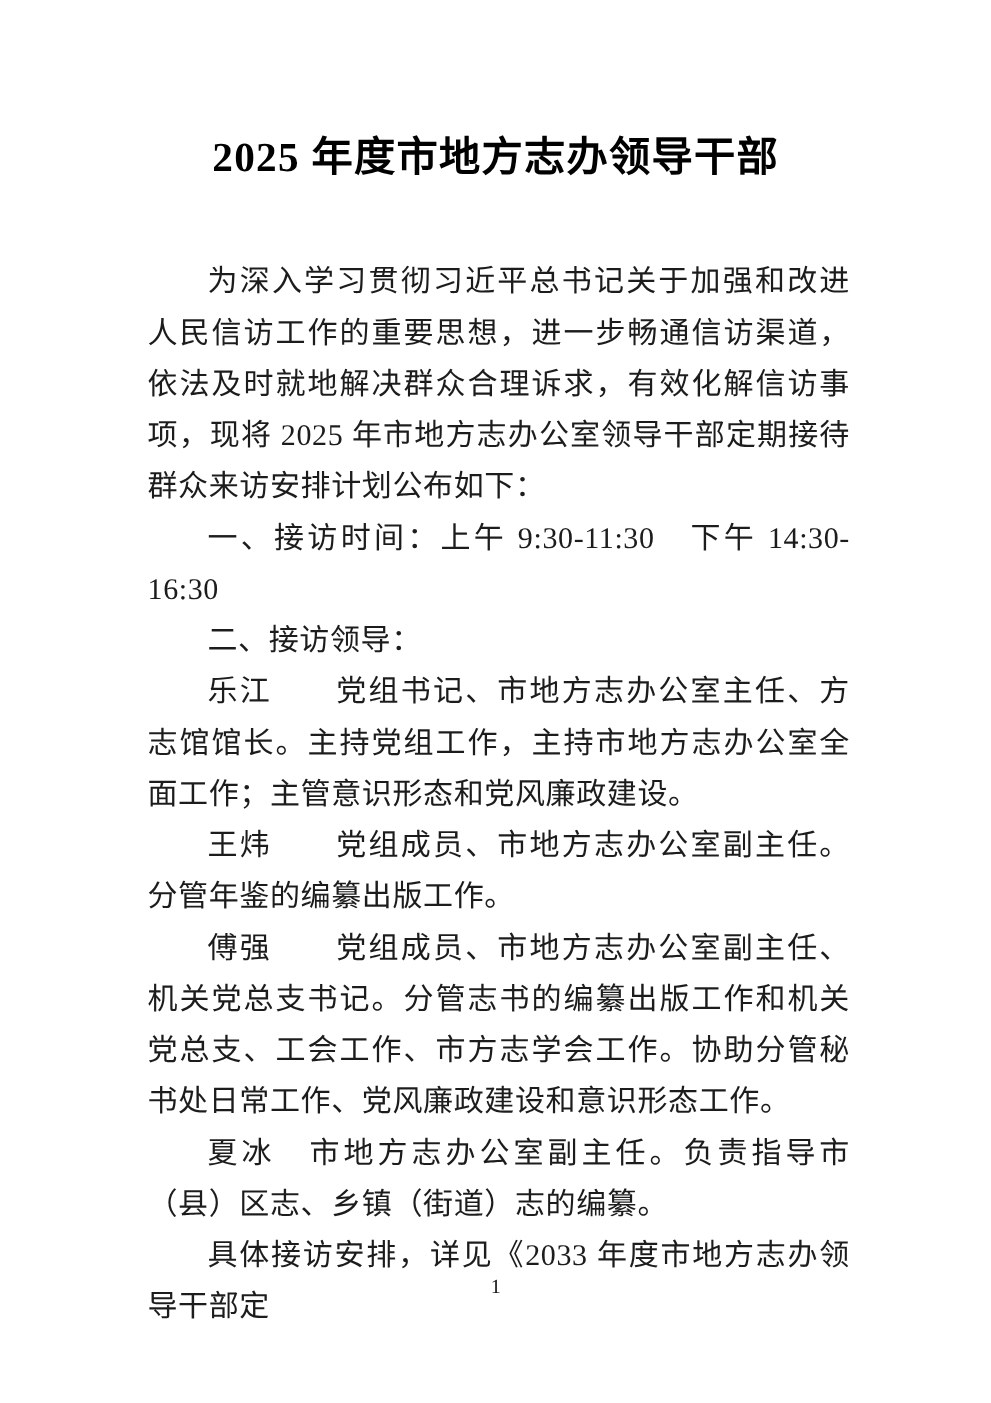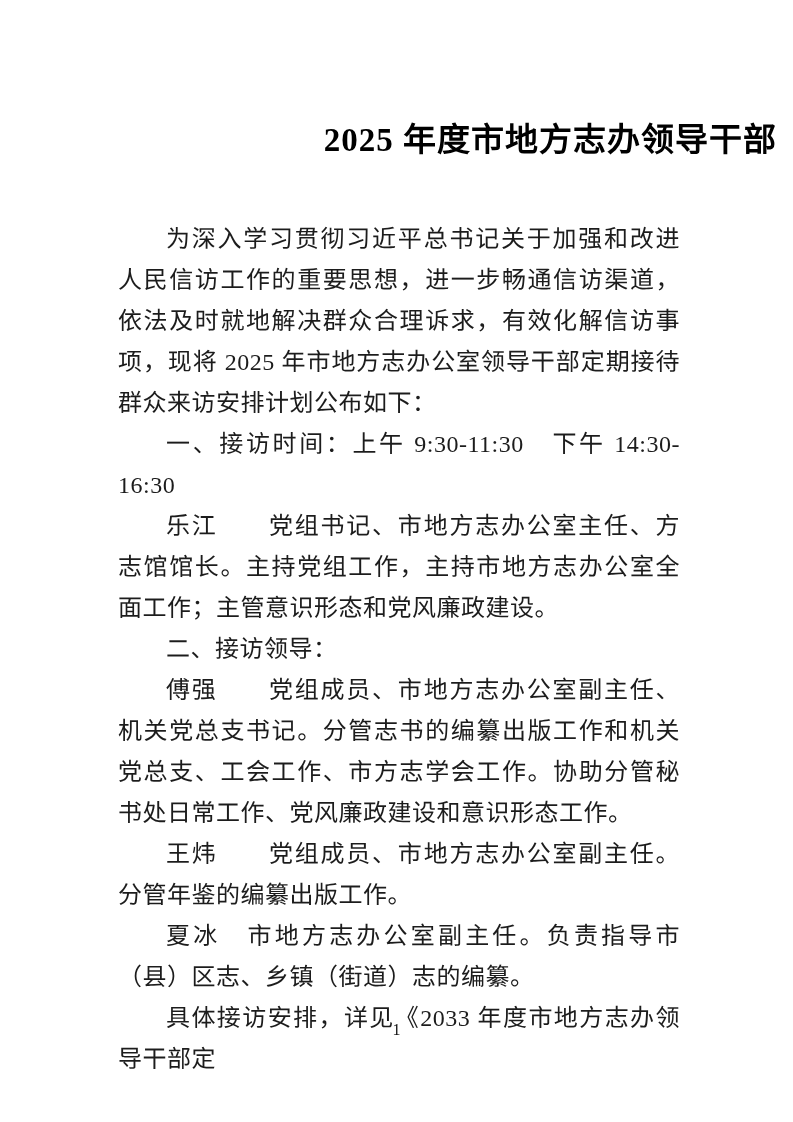--- a/index.html
+++ b/index.html
@@ -11,23 +11,23 @@
     position: relative;
     width: 793px;
     height: 1122px;
     margin: 0 auto;
     background: #ffffff;
     overflow: hidden;
     font-family: "Liberation Serif", serif;
     color: #1c1c1c;
   }
   .doc-title {
-    margin: 16px;
+    margin: 3px;
     padding-top: 94px;
-    text-align: right;
+    text-align: center;
     font-size: 33px;
     line-height: 61px;
     font-weight: bold;
     color: #000000;
     letter-spacing: 1px;
   }
   .doc-title .title-line {
     display: block;
   }
   .doc-body {
@@ -57,23 +57,23 @@
 
 <div class="page">
 
   <h1 class="doc-title">
     <span class="title-line">2025 年度市地方志办领导干部</span>
   </h1>
 
   <div class="doc-body">
     <p>为深入学习贯彻习近平总书记关于加强和改进人民信访工作的重要思想，进一步畅通信访渠道，依法及时就地解决群众合理诉求，有效化解信访事项，现将 2025 年市地方志办公室领导干部定期接待群众来访安排计划公布如下：</p>
     <p>一、接访时间：上午 9:30-11:30　下午 14:30-16:30</p>
+    <p>二、接访领导：</p>
     <p>乐江　　党组书记、市地方志办公室主任、方志馆馆长。主持党组工作，主持市地方志办公室全面工作；主管意识形态和党风廉政建设。</p>
-    <p>二、接访领导：</p>
+    <p>王炜　　党组成员、市地方志办公室副主任。分管年鉴的编纂出版工作。</p>
     <p>傅强　　党组成员、市地方志办公室副主任、机关党总支书记。分管志书的编纂出版工作和机关党总支、工会工作、市方志学会工作。协助分管秘书处日常工作、党风廉政建设和意识形态工作。</p>
-    <p>王炜　　党组成员、市地方志办公室副主任。分管年鉴的编纂出版工作。</p>
     <p>夏冰　市地方志办公室副主任。负责指导市（县）区志、乡镇（街道）志的编纂。</p>
     <p>具体接访安排，详见《2033 年度市地方志办领导干部定</p>
   </div>
 
   <div class="page-number">1</div>
 
 </div>
 
 </body></html>

